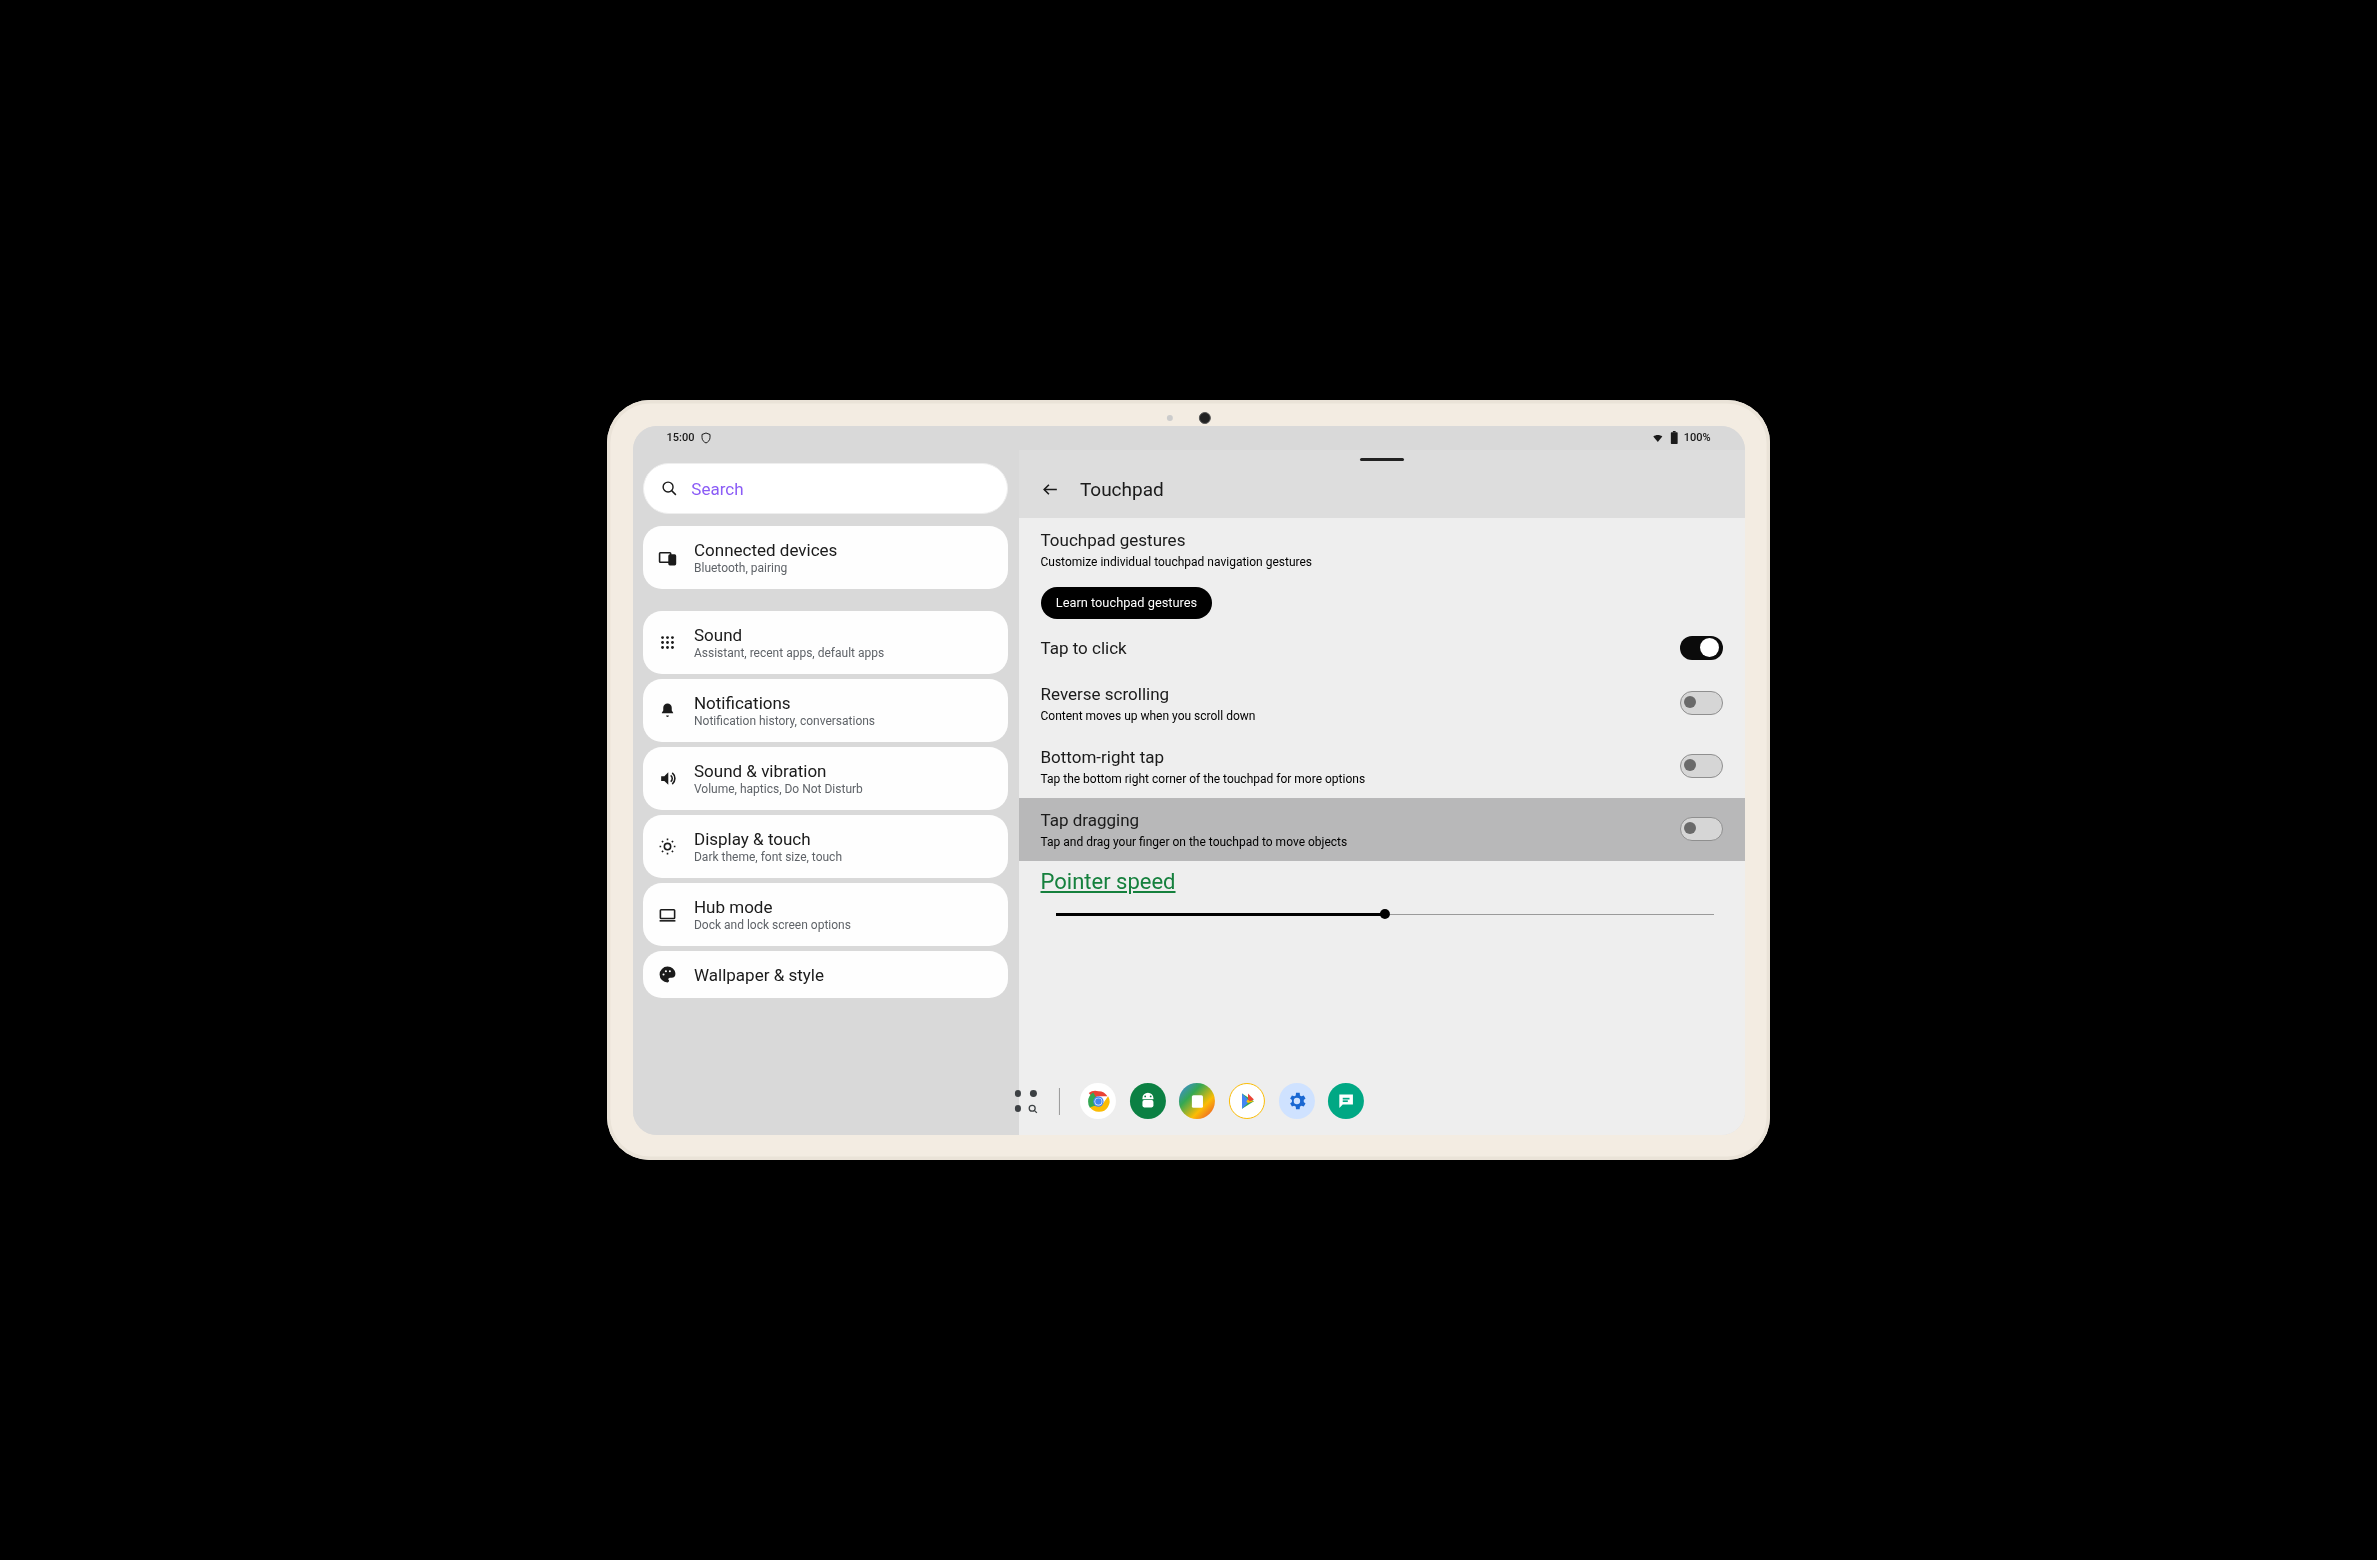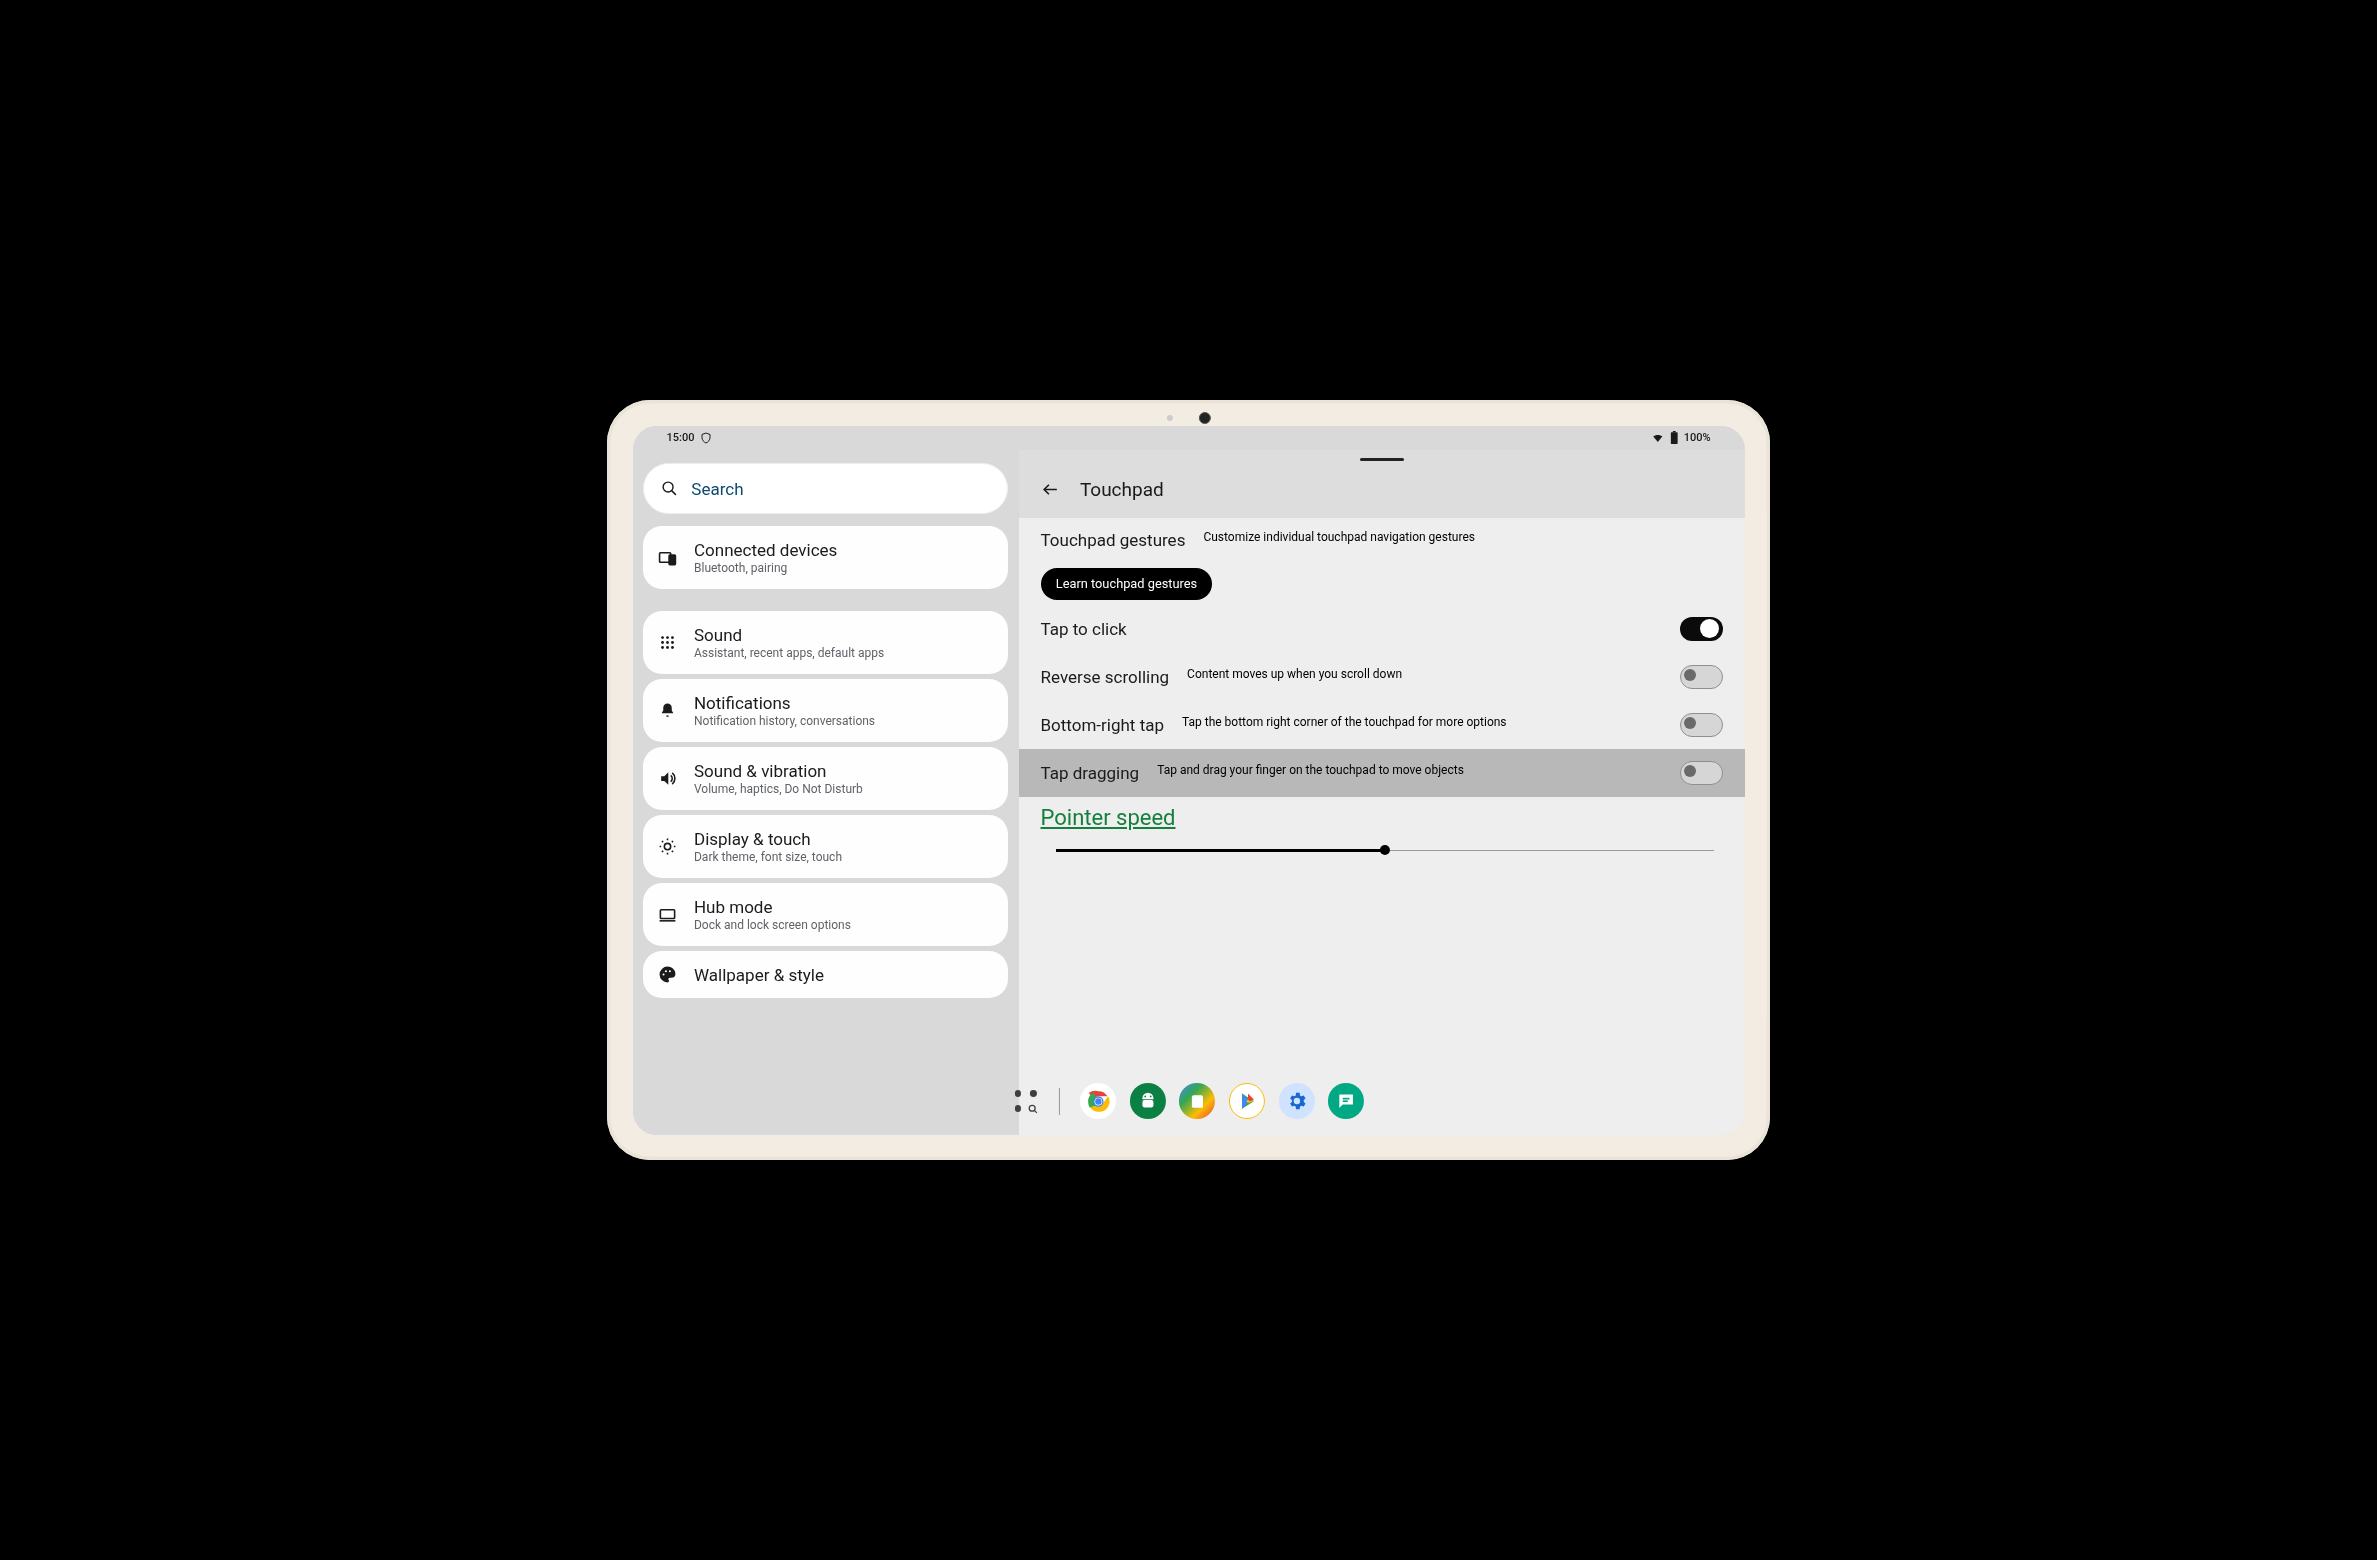--- a/index.html
+++ b/index.html
@@ -60,21 +60,21 @@
     margin: 13.6px 0 12px 0;
     height: 51px;
     background: #fff;
     border-radius: 25.5px;
     display: flex; align-items: center;
     padding: 0 17px;
     gap: 13.6px;
     border: 0.9px solid #eee;
   }
   .search-bar .mag { width: 17px; height: 17px; color: #1b1b1b; }
-  .search-bar span { font-size: 17px; color: #0c4a6e; }
+  .search-bar span { font-size: 17px; color: #8b5cf6; }
 
   .menu-scroll {
     flex: 1;
     overflow: hidden;
     display: flex; flex-direction: column;
     gap: 5.1px;
     padding-bottom: 34px;
   }
   .menu-card {
     background: #fefefe;
@@ -113,21 +113,21 @@
   .rp-body {
     flex: 1;
     background: #eeeeee;
     overflow-y: auto;
   }
   .setting-row {
     padding: 12px 22px;
     display: flex; align-items: center; justify-content: space-between;
   }
   .setting-row.highlight { background: #b8b8b9; }
-  .setting-row .labels { display:flex; flex-direction:row; gap:18px; }
+  .setting-row .labels { display:flex; flex-direction:column; gap:5px; }
   .setting-row .t1 { font-size: 17px; color: #1b1b1b; }
   .setting-row .t2 { font-size: 12px; color: #000000; }
   .chip-btn {
     display:inline-block;
     background: #000; color:#fff;
     padding: 8.5px 15.3px; border-radius: 19px;
     font-size: 12.8px; margin: 5.1px 0 5.1px 22px;
   }
 
   .toggle {

